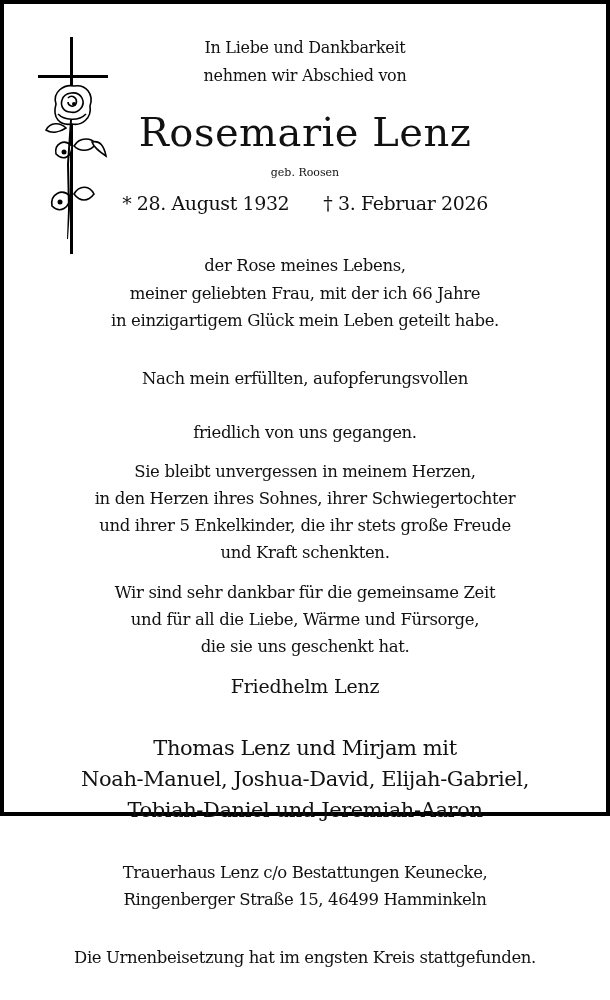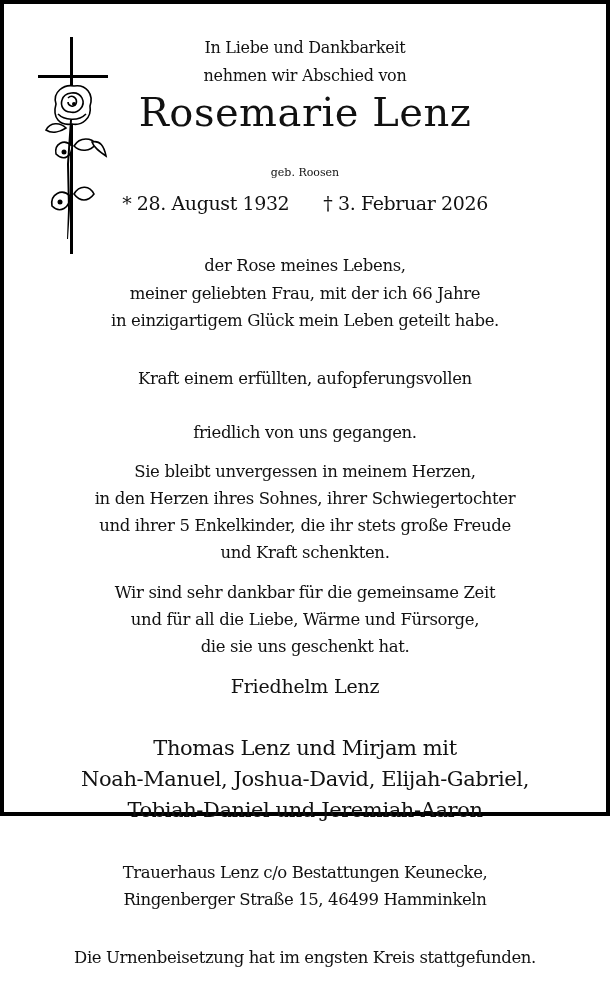--- a/index.html
+++ b/index.html
@@ -61,33 +61,33 @@
       <path d="M36 86 L38 86 L37 100 L35 130 L36 175 L34 205 L33 205 L34 175 L33 130 Z"></path>
       <circle cx="30" cy="118" r="2.5"></circle>
       <circle cx="26" cy="168" r="2.5"></circle>
       <circle cx="40" cy="70" r="2"></circle>
     </g>
   </svg>
 
   <div class="line intro" style="top:36px;">In Liebe und Dankbarkeit</div>
   <div class="line intro" style="top:64px;">nehmen wir Abschied von</div>
 
-  <div class="line name" style="top:88px;">Rosemarie Lenz</div>
+  <div class="line name" style="top:108px;">Rosemarie Lenz</div>
 
   <div class="line born" style="top:163px;">geb. Roosen</div>
 
   <div class="line dates" style="top:190px;">
     <span>* 28. August 1932</span><span class="sep"></span><span>† 3. Februar 2026</span>
   </div>
 
   <div class="line body" style="top:254px;">der Rose meines Lebens,</div>
   <div class="line body" style="top:282px;">meiner geliebten Frau, mit der ich 66 Jahre</div>
   <div class="line body" style="top:309px;">in einzigartigem Glück mein Leben geteilt habe.</div>
 
-  <div class="line body" style="top:367px;">Kraft einem erfüllten, aufopferungsvollen</div>
+  <div class="line body" style="top:367px;">Nach mein erfüllten, aufopferungsvollen</div>
   <div class="line body" style="top:421px;">friedlich von uns gegangen.</div>
 
   <div class="line body" style="top:460px;">Sie bleibt unvergessen in meinem Herzen,</div>
   <div class="line body" style="top:487px;">in den Herzen ihres Sohnes, ihrer Schwiegertochter</div>
   <div class="line body" style="top:514px;">und ihrer 5 Enkelkinder, die ihr stets große Freude</div>
   <div class="line body" style="top:581px;">Wir sind sehr dankbar für die gemeinsame Zeit</div>
 
   <div class="line body" style="top:541px;">und Kraft schenkten.</div>
   <div class="line body" style="top:608px;">und für all die Liebe, Wärme und Fürsorge,</div>
   <div class="line body" style="top:635px;">die sie uns geschenkt hat.</div>

